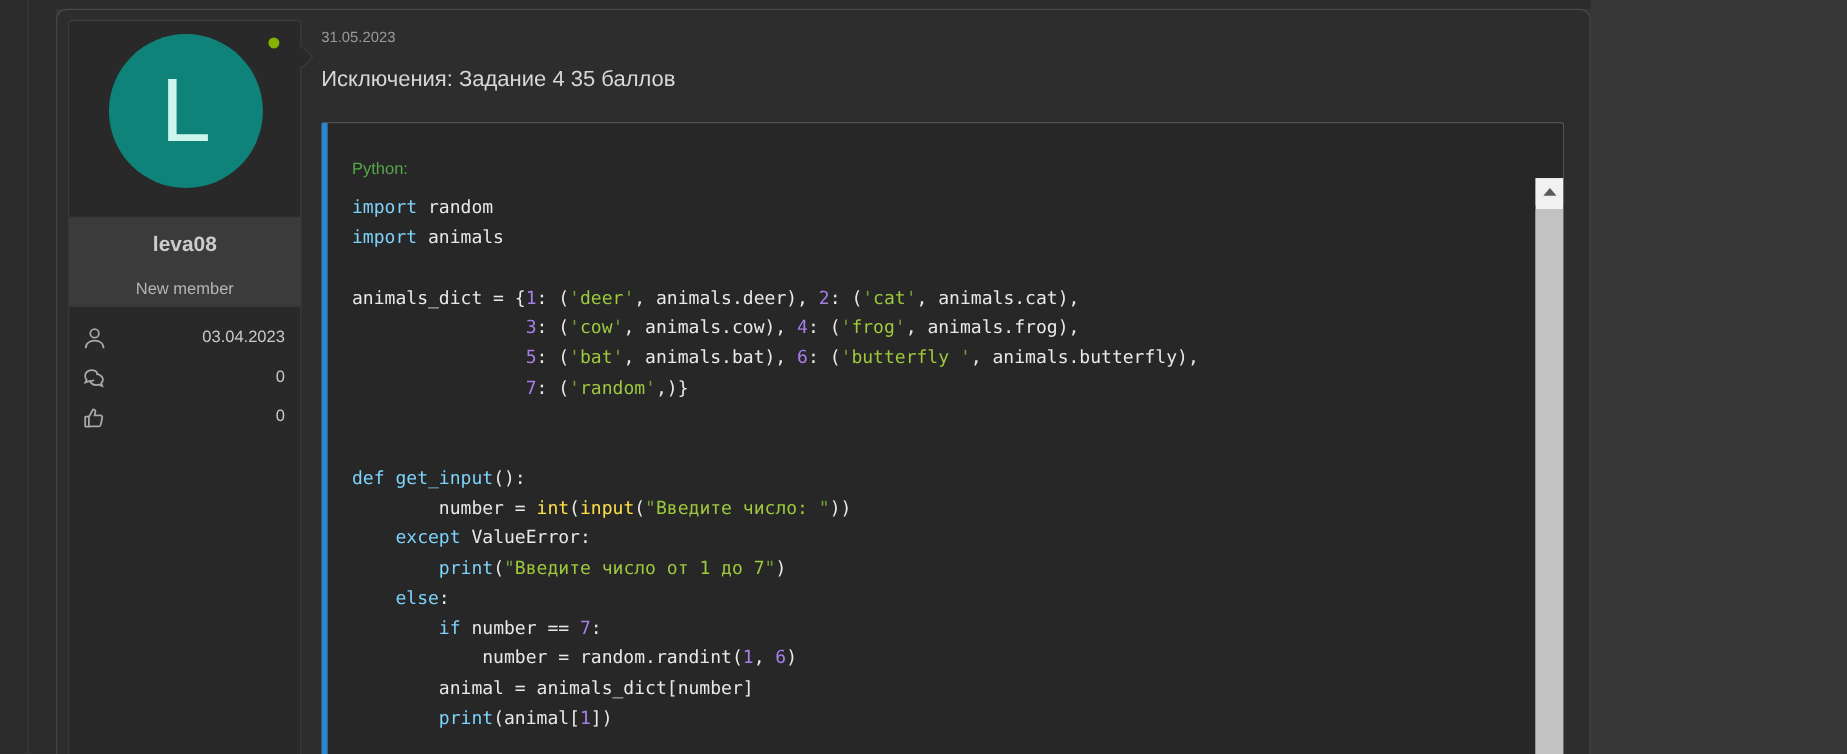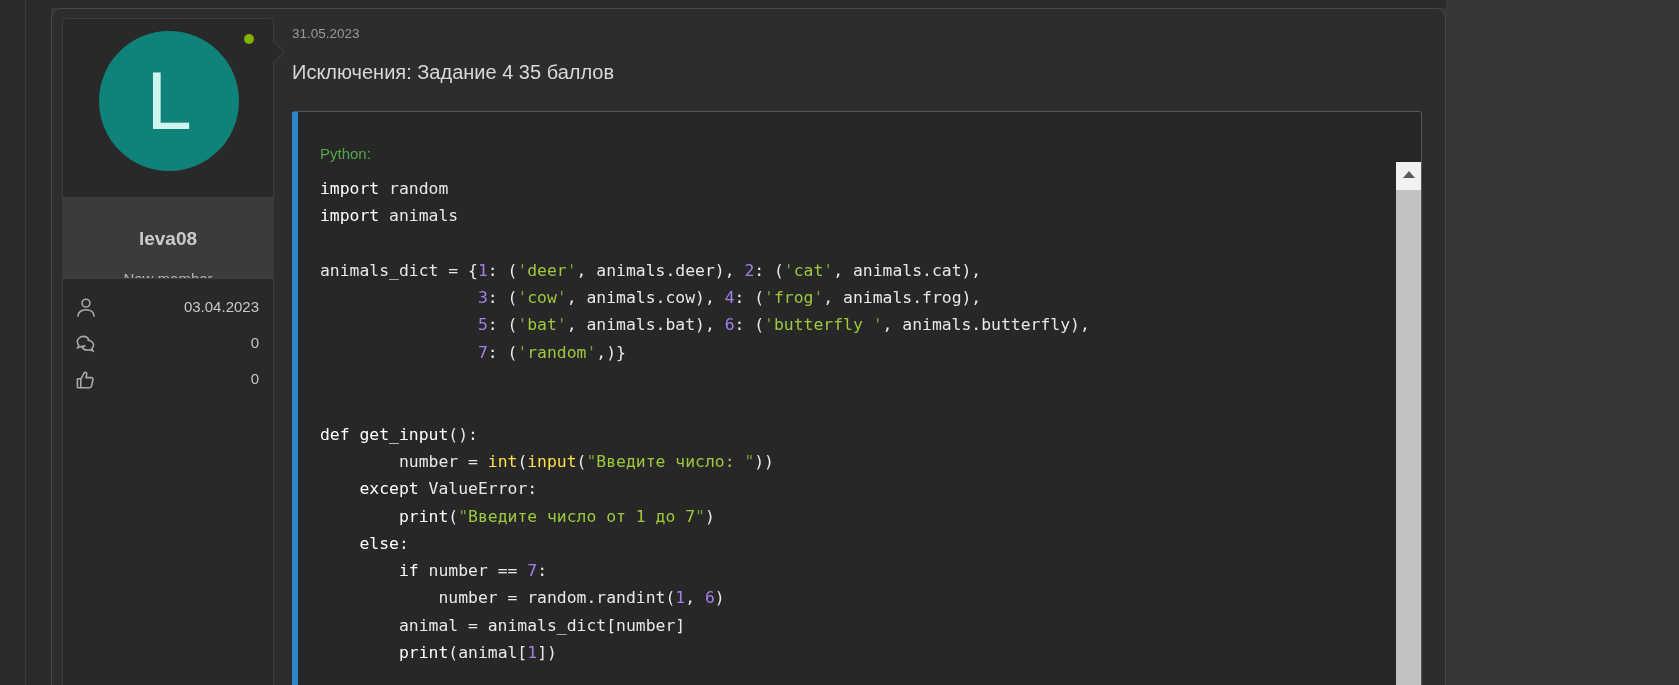--- a/index.html
+++ b/index.html
@@ -17,21 +17,21 @@
   .user-col { position:absolute; left:10px; top:0; width:212px; height:100%; }
   .avatar-box { position:absolute; left:0; top:9px; width:212px; height:180px;
      background:#292929; border:1px solid #3e3e3e; border-radius:4px 4px 0 0; }
   .avatar-circle { position:absolute; left:36px; top:12px; width:140px; height:140px;
      border-radius:50%; background:#0f827a; display:flex; align-items:center; justify-content:center; cursor:pointer; }
   .avatar-letter { color:#cdf4ed; font-size:82px; line-height:1; font-family:"Liberation Sans",sans-serif; }
   .online-dot { position:absolute; left:181px; top:15px; width:10px; height:10px; border-radius:50%; background:#85b200; }
   .notch { position:absolute; left:205px; top:26px; width:14px; height:14px; background:#292929;
      border-top:1px solid #3e3e3e; border-right:1px solid #3e3e3e; transform:rotate(45deg); }
   .name-box { position:absolute; left:0; top:189px; width:212px; height:80px; background:#3b3b3b; text-align:center; }
-  .user-name { display:block; padding-top:30px; font-size:19px; font-weight:bold; color:#cccccc; cursor:pointer; }
+  .user-name { display:block; padding-top:14px; font-size:19px; font-weight:bold; color:#cccccc; cursor:pointer; }
   .user-role { display:block; margin-top:20px; font-size:15px; color:#b5b5b5; }
   .stats-box { position:absolute; left:0; top:269px; width:212px; height:440px;
      background:#292929; border:1px solid #3e3e3e; }
   .stat-row { position:relative; height:36px; }
   .stat-row:first-child { margin-top:12px; }
   .stat-icon { position:absolute; left:10px; top:4px; width:26px; height:26px; }
   .stat-icon svg { stroke:#a8a8a8; fill:none; stroke-width:1.5; }
   .stat-value { position:absolute; right:14px; top:7px; font-size:15px; color:#c8c8c8; }
 
   
@@ -39,21 +39,21 @@
   .post-date { position:absolute; left:2px; top:17px; font-size:13.5px; color:#999999; cursor:pointer; }
   .post-title { position:absolute; left:2px; top:52px; font-size:20px; color:#d8d8d8; }
 
   .code-block { position:absolute; left:2px; top:102px; width:1130px; height:588px;
      background:#272727; border:1px solid #565656; border-left:6px solid #2e85cc; border-radius:3px; }
   .code-title { position:absolute; left:0; top:16px; padding:17px 0 0 22px; font-size:15px; color:#55a649;
      font-family:"Liberation Sans",sans-serif; }
   .pre-area { position:absolute; left:0; top:50px; right:0; bottom:0; overflow:hidden;
      padding:13px 40px 0 22px; font-family:"DejaVu Sans Mono", monospace; font-size:16.4px; }
   .code-line { height:27.3px; line-height:27.3px; white-space:pre; }
-  .tok-k { color:#ffffff; }   
+  .tok-k { color:#7dd3fc; }   
   .tok-b { color:#fde047; }   
   .tok-s { color:#9dca3c; }   
   .tok-q { color:#73a039; }   
   .tok-n { color:#a57ee8; }   
   .tok-p { color:#e8e8e6; }   
 
   .scrollbar { position:absolute; right:0; top:50px; bottom:0; width:25px; background:#f1f1f1; }
   .sb-button { position:absolute; top:0; left:0; width:25px; height:25px; background:#f1f1f1; cursor:pointer; }
   .sb-arrow { width:0; height:0; margin:9px auto 0; border-left:6px solid transparent;
      border-right:6px solid transparent; border-bottom:7px solid #5a5a5a; }

